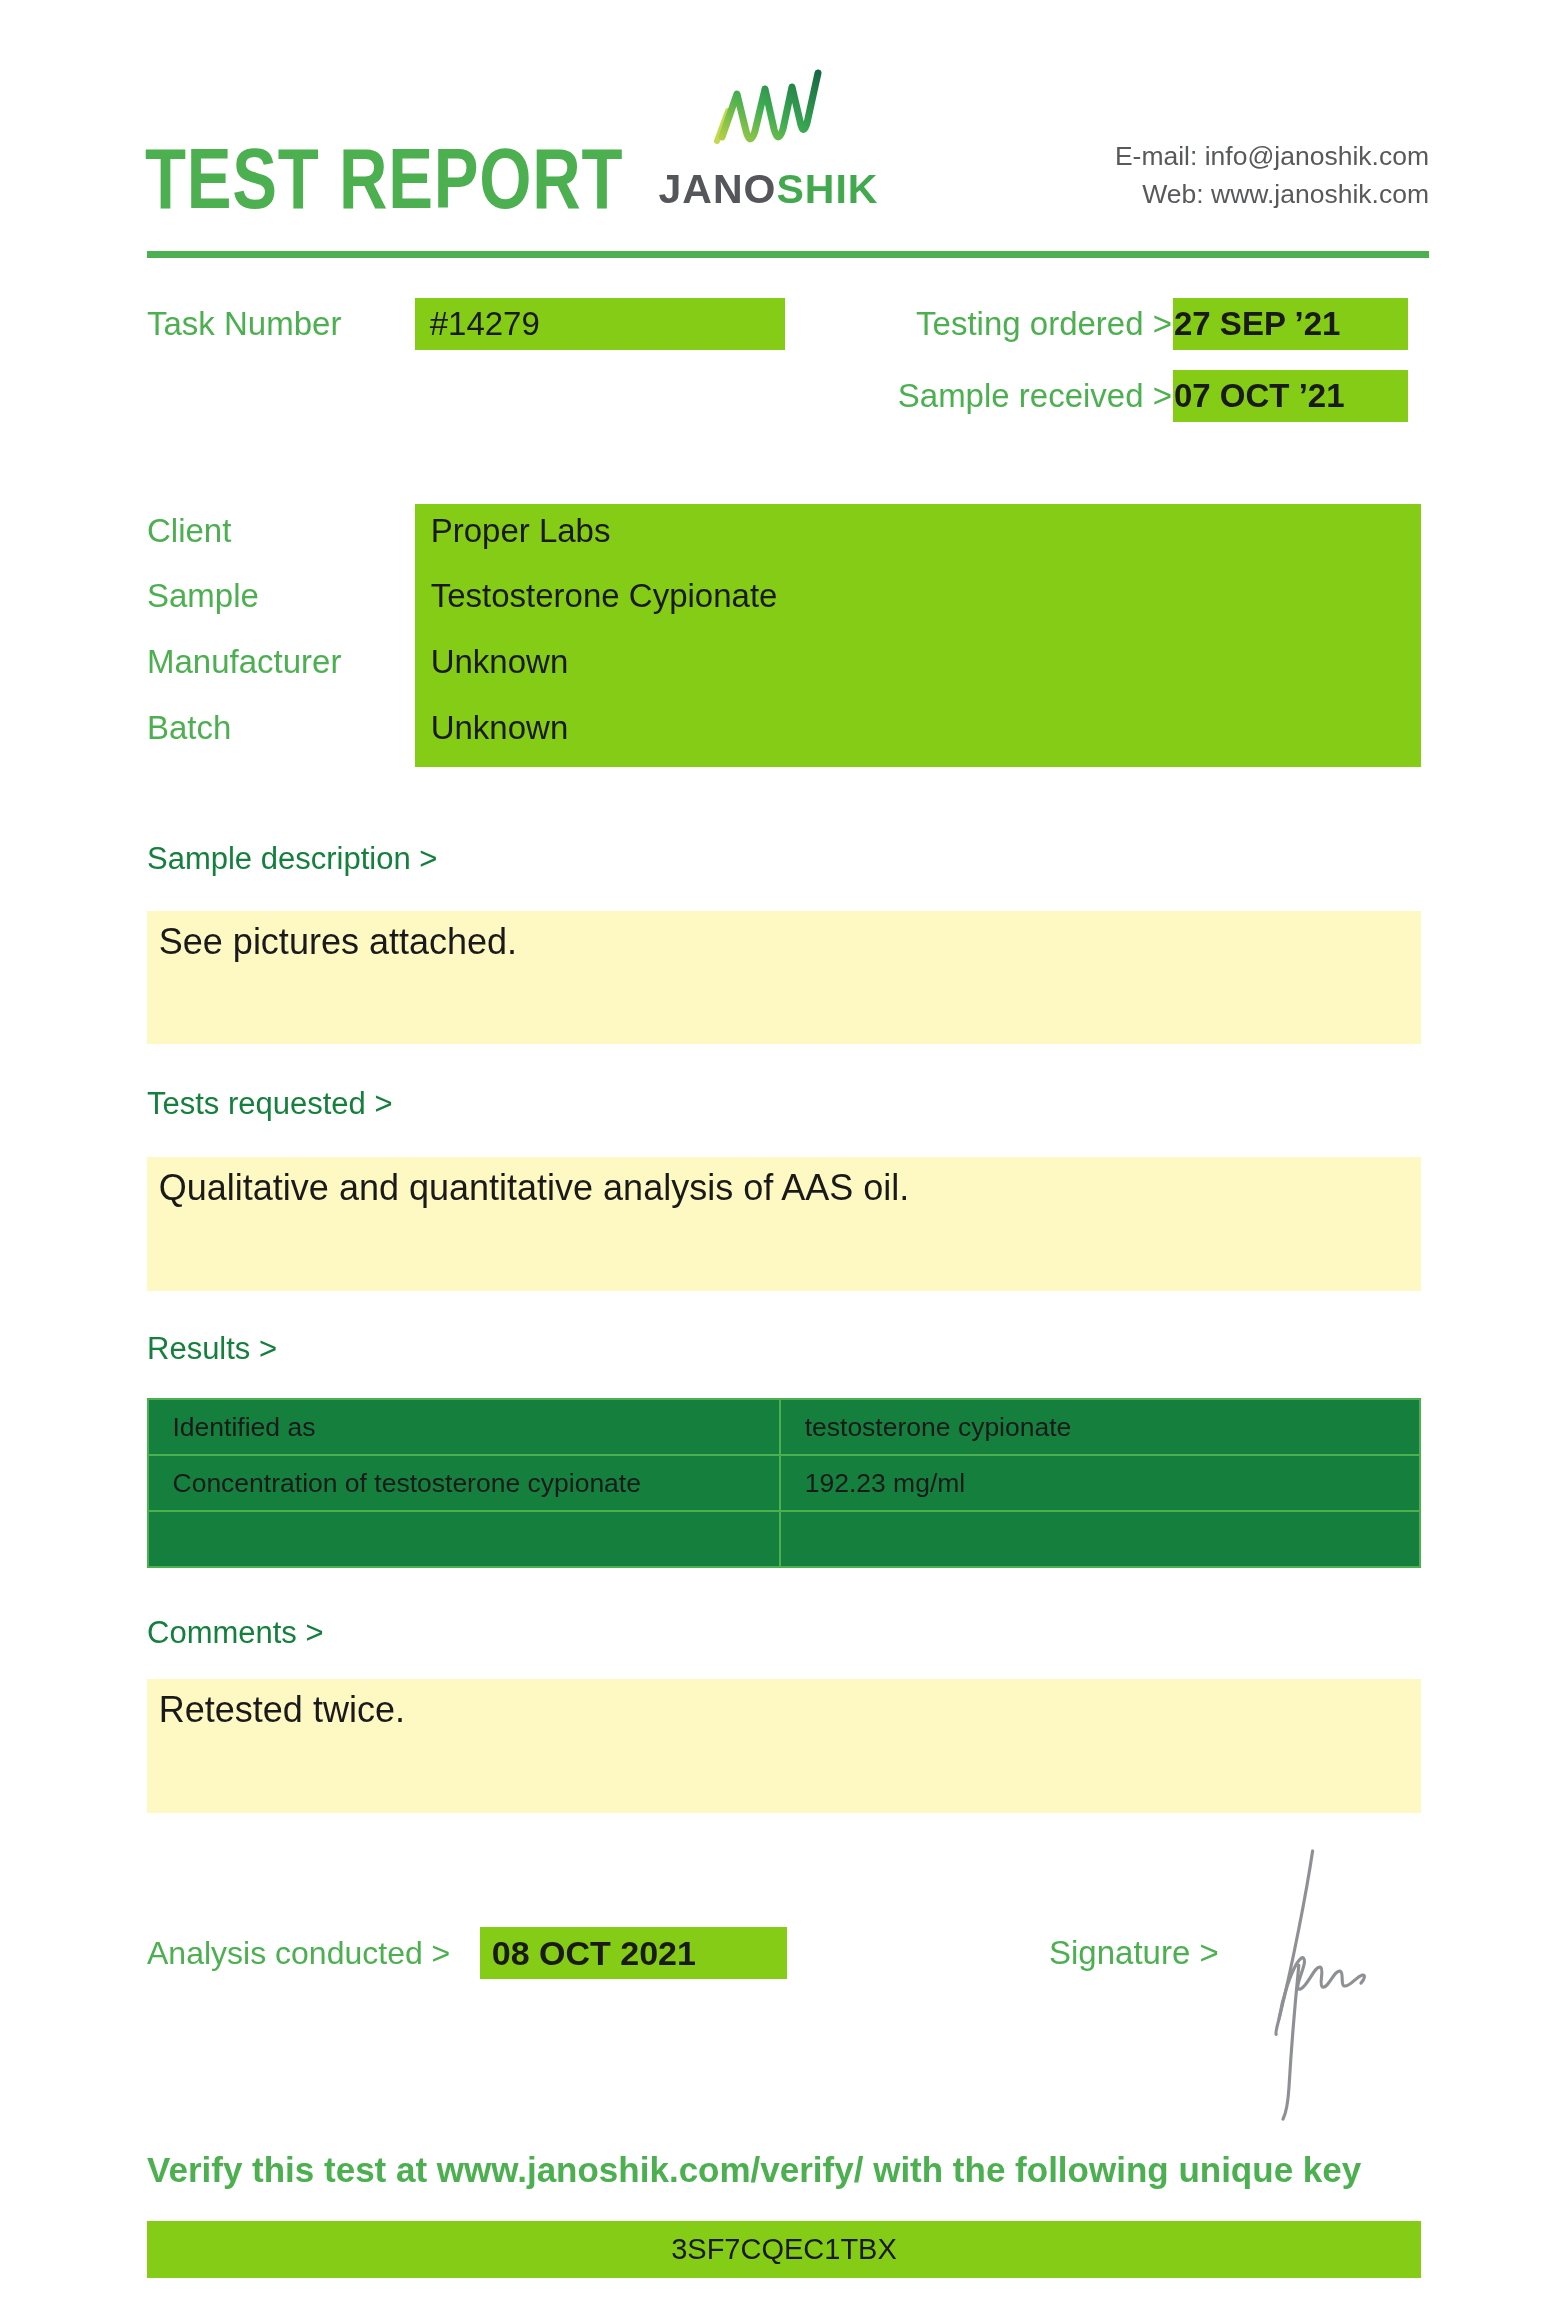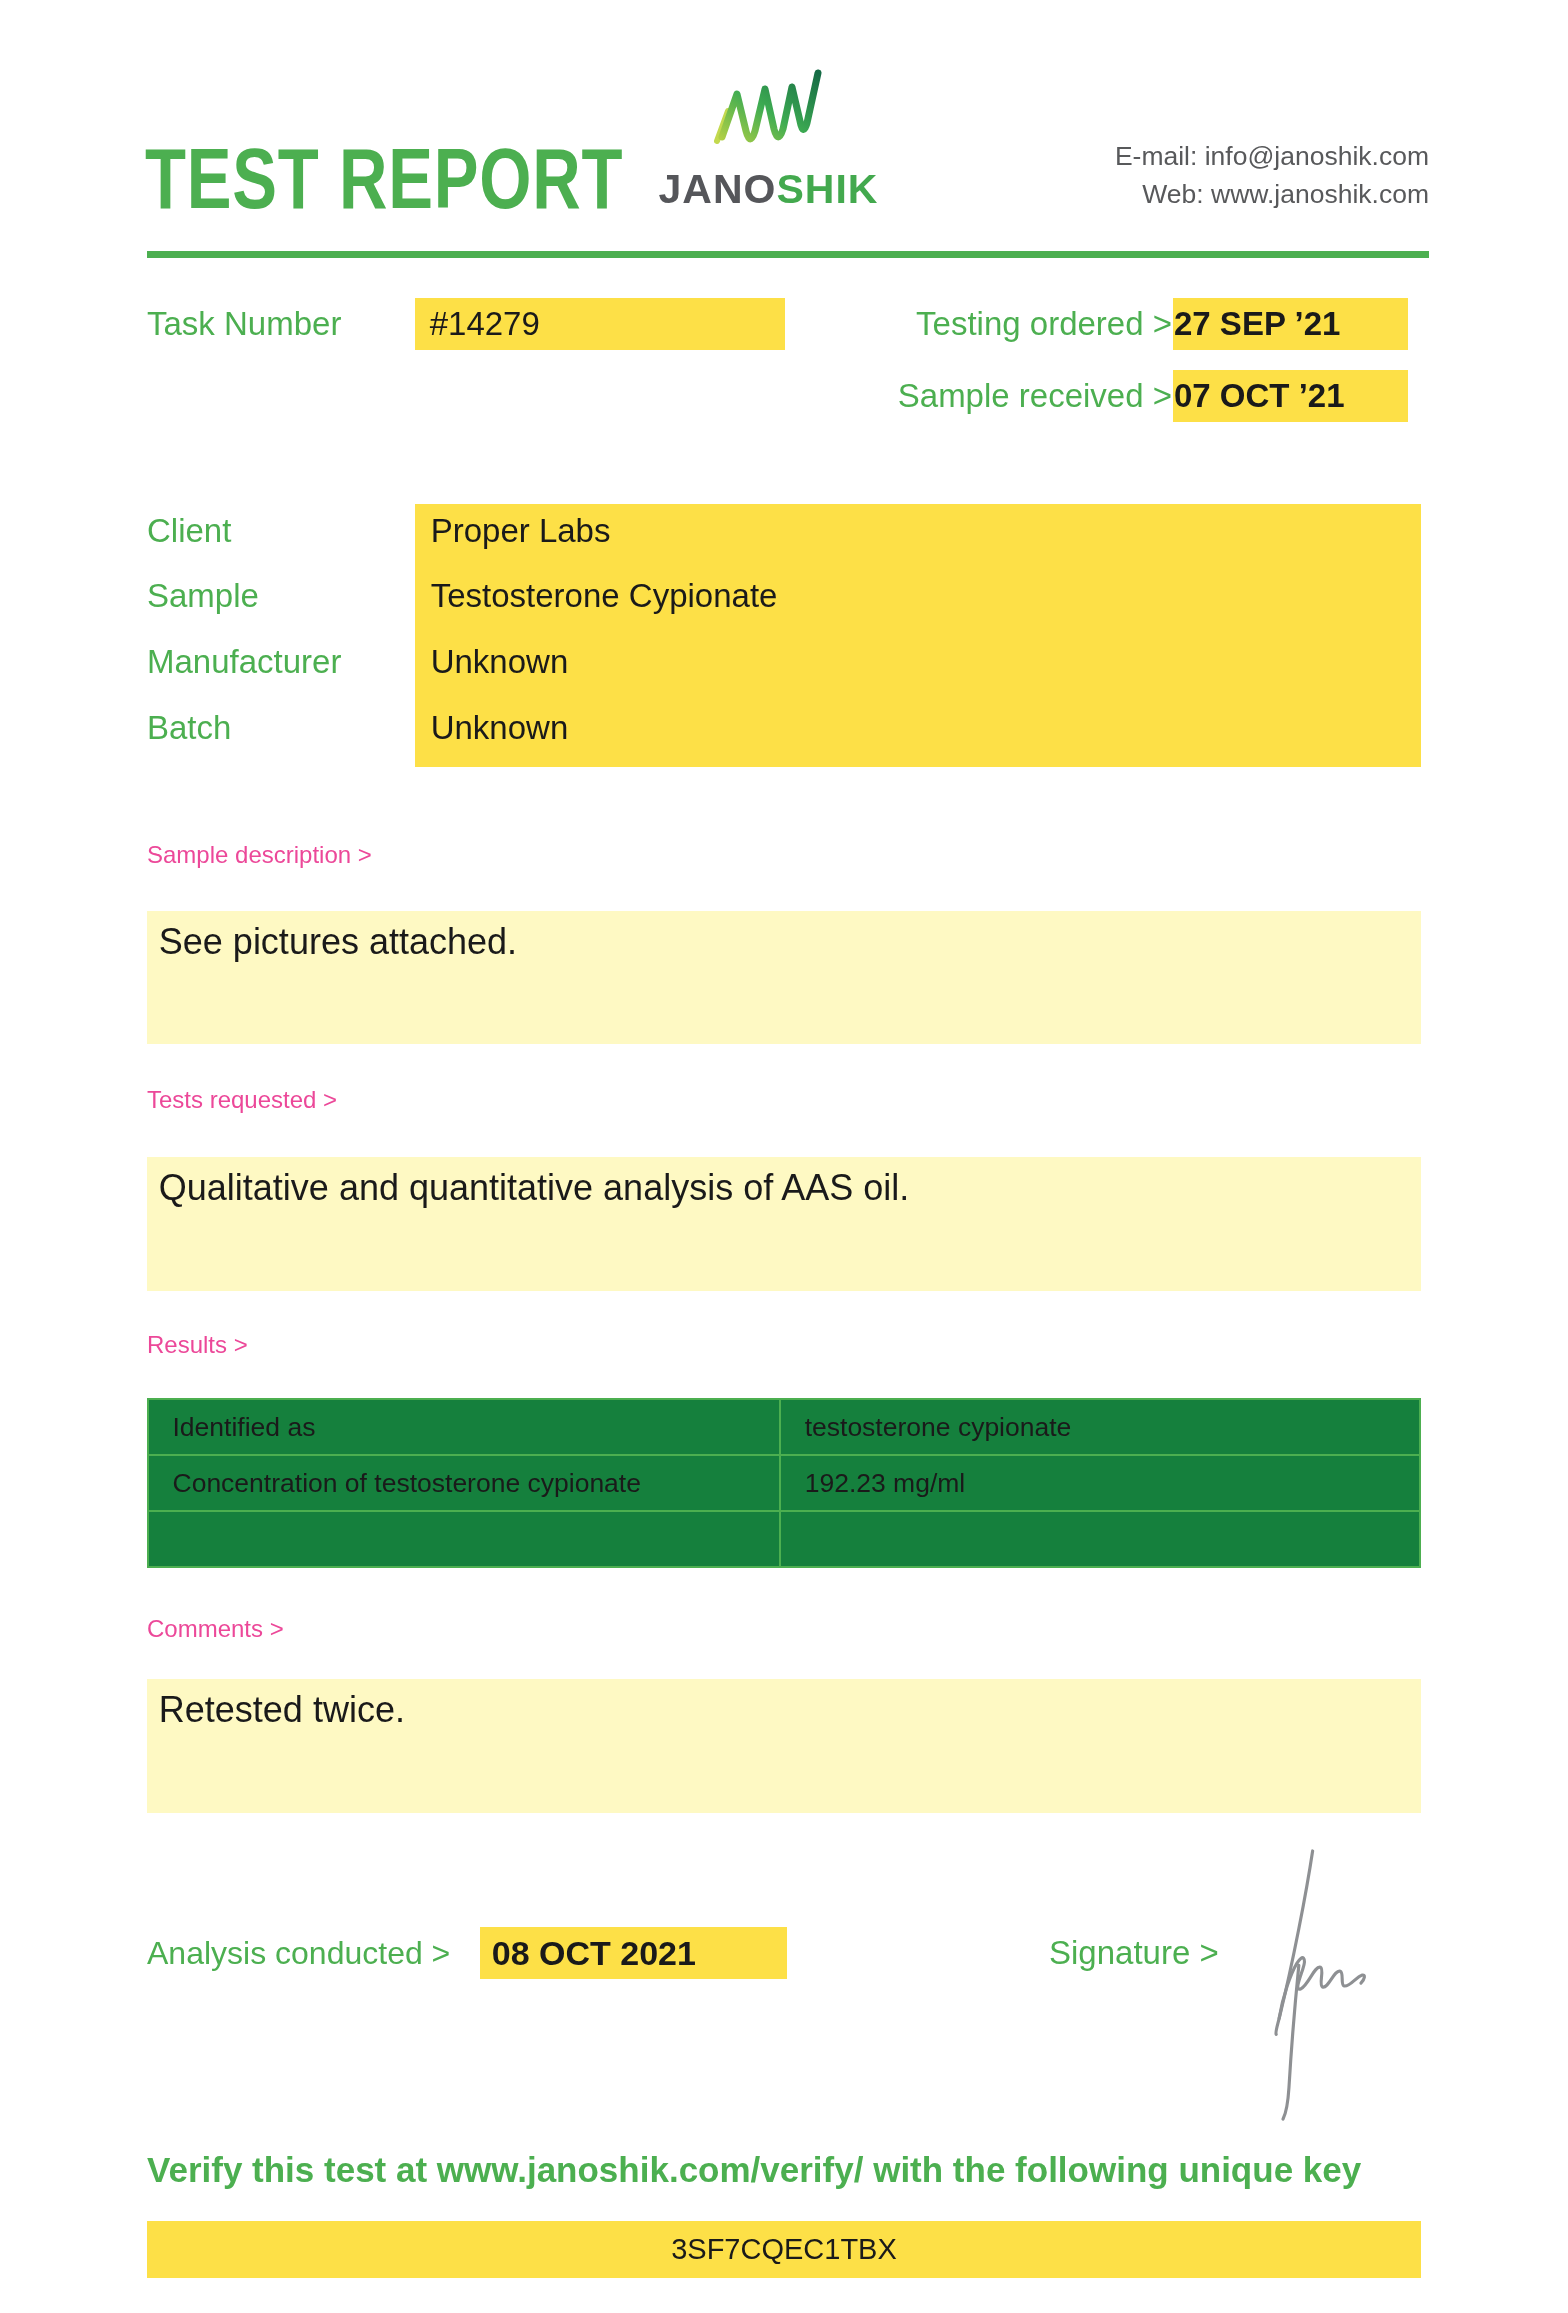--- a/index.html
+++ b/index.html
@@ -13,41 +13,41 @@
   .logo{position:absolute;left:639px;top:69px;width:259px;text-align:center;}
   .logo svg{display:block;margin:0 auto;}
   .logo-text{font-size:41px;font-weight:bold;letter-spacing:1px;line-height:1;
              margin-top:7.8px;white-space:nowrap;color:#55565A;}
   .logo-text .shik{color:#43A94E;}
   .contact{position:absolute;right:139px;top:137px;text-align:right;font-size:26.5px;
            color:#58595B;line-height:38px;white-space:nowrap;}
   .rule{position:absolute;left:147px;top:251px;width:1282px;height:6.9px;background:#4CAF50;}
 
   .glabel{color:#4CAF50;font-size:33px;white-space:nowrap;}
-  .gbox{background:#fde047;color:#1A1A1A;box-sizing:border-box;}
+  .gbox{background:#84cc16;color:#1A1A1A;box-sizing:border-box;}
 
   
   .task-row{position:absolute;left:147px;top:298px;width:1282px;height:52px;}
   .dates-row2{position:absolute;left:147px;top:370px;width:1282px;height:52px;}
   .task-label{position:absolute;left:0;top:0;line-height:52px;}
   .task-box{position:absolute;left:268px;top:0;width:370px;height:52px;
             font-size:33px;line-height:52px;padding-left:14.7px;}
   .date-label{position:absolute;right:257px;top:0;line-height:52px;text-align:right;}
   .date-box{position:absolute;right:21px;top:0;width:235px;height:52px;font-size:33px;
             font-weight:bold;line-height:52px;padding-left:1px;}
 
   
   .info-row{position:absolute;left:147px;width:1282px;height:53px;}
   .info-label{position:absolute;left:0;top:0;line-height:53px;}
   .info-box{position:absolute;left:268px;right:7.8px;top:0;height:66px;font-size:33px;
             line-height:53px;padding-left:15.7px;}
   .r1{top:504px}.r2{top:569px}.r3{top:635px}.r4{top:701px}
 
   
-  .sec-head{position:absolute;left:147px;font-size:24px;color:#ec4899;white-space:nowrap;}
+  .sec-head{position:absolute;left:147px;font-size:31px;color:#15803d;white-space:nowrap;}
   .sec-box{position:absolute;left:147px;width:1274px;height:133px;background:#fef9c3;
            box-sizing:border-box;padding:9.8px 11.8px;font-size:36px;color:#1A1A1A;}
   .h-desc{top:841px}.b-desc{top:911px}
   .h-tests{top:1086px}.b-tests{top:1157px;height:134px}
   .h-results{top:1331px}
   .h-comments{top:1615px}.b-comments{top:1679px;height:134px}
 
   
   .results-table{position:absolute;left:147px;top:1398px;width:1274px;
                  border-collapse:collapse;border:2.9px solid #4CAF50;}

